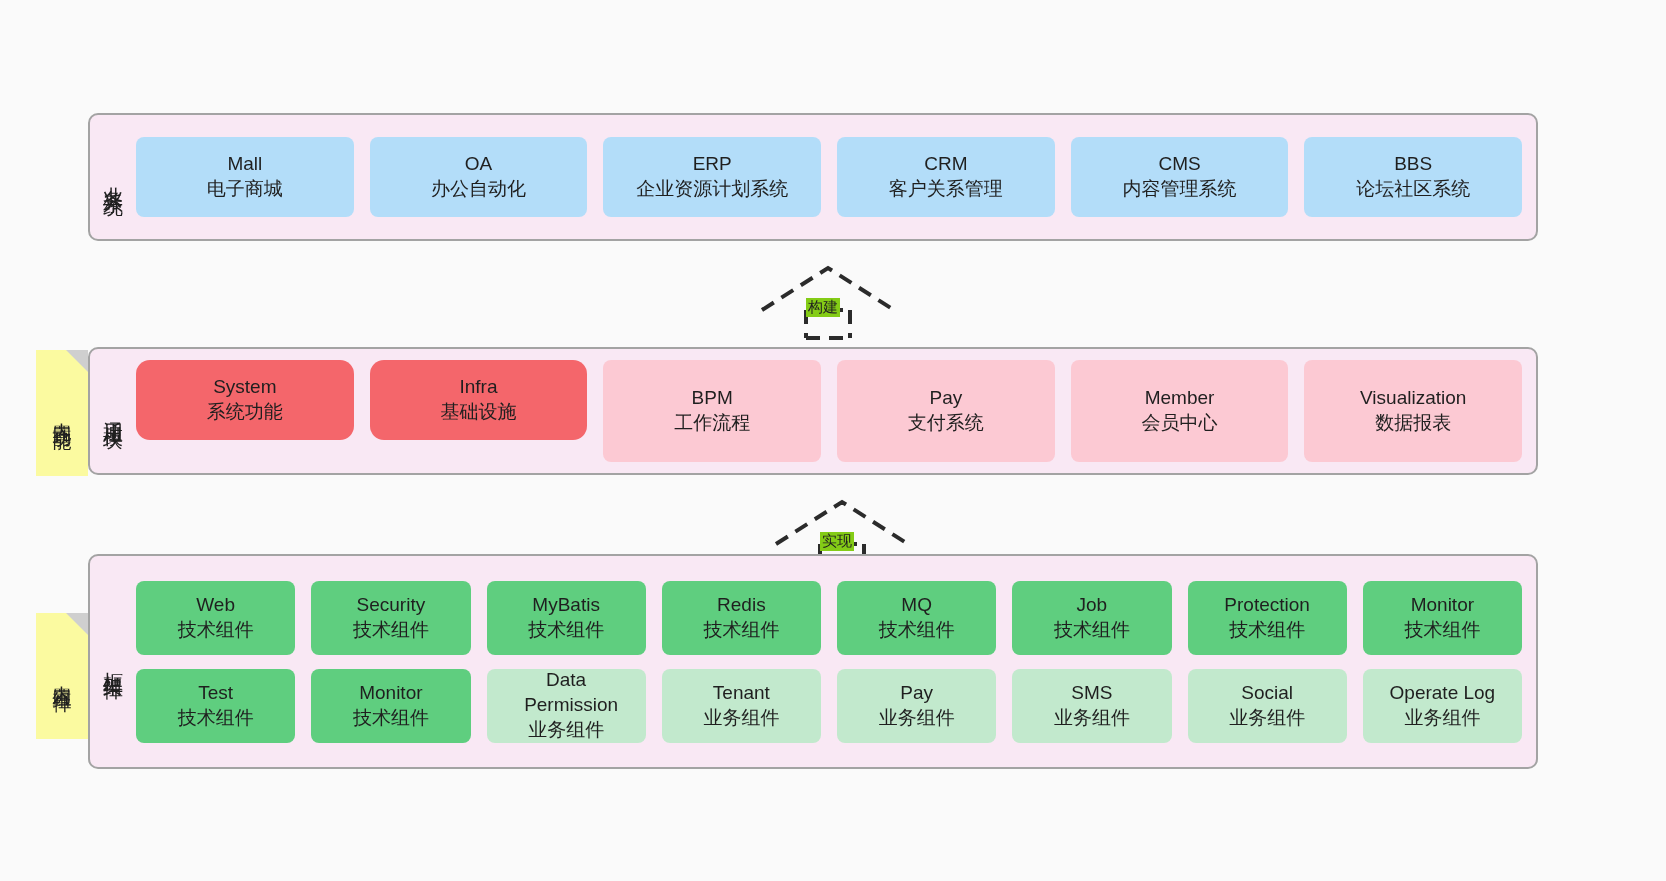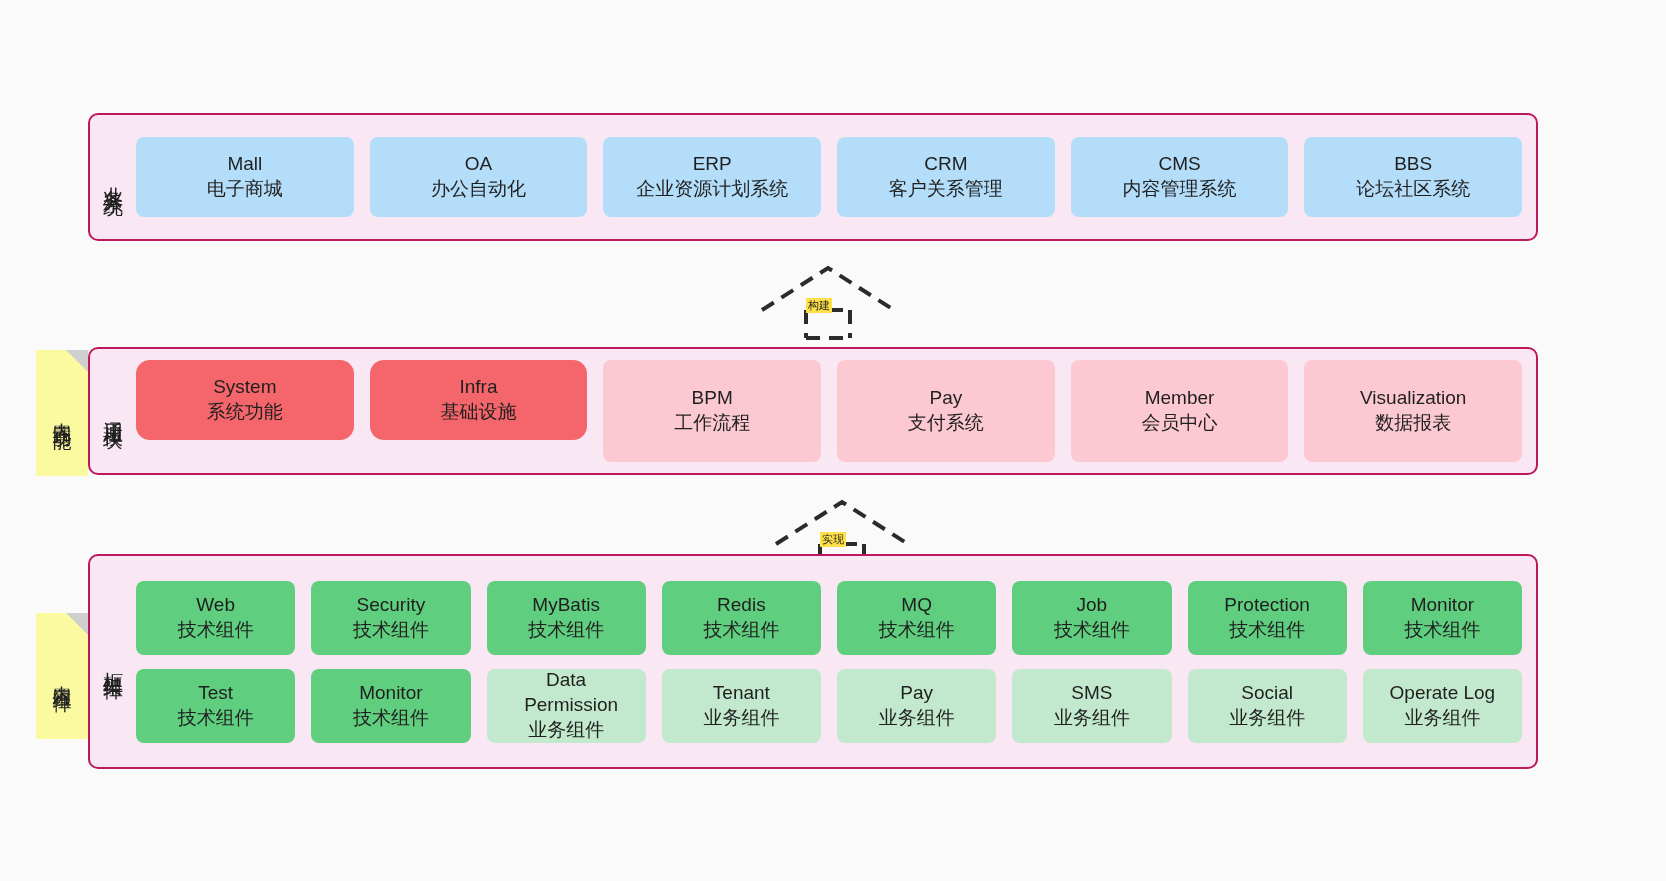--- a/index.html
+++ b/index.html
@@ -9,21 +9,21 @@
     background: #fafafa;
     font-family: "Liberation Sans", "DejaVu Sans", sans-serif;
     overflow: hidden;
   }
   .canvas { position: relative; width: 1666px; height: 881px; background: #fafafa; }
 
   
   .layer {
     position: absolute;
     background: #f9e8f4;
-    border: 2px solid #be185d;
+    border: 2px solid #a3a3a3;
     border-radius: 10px;
     display: flex;
     align-items: stretch;
   }
   .layer-title {
     flex: 0 0 auto;
     width: 46px;
     display: flex;
     align-items: center;
     justify-content: center;
@@ -100,23 +100,23 @@
     width: 0; height: 0;
     border-top: 22px solid #cfcfcf;
     border-left: 22px solid transparent;
   }
 
   
   .arrow { position: absolute; }
   .arrow svg { display: block; overflow: visible; }
   .arrow-label {
     position: absolute;
-    font-size: 11px;
-    color: #1f1f1f;
-    background: #fde047;
+    font-size: 15px;
+    color: #1f1f1f;
+    background: #84cc16;
     padding: 0 2px;
     user-select: none;
     white-space: nowrap;
   }
 </style>
 </head>
 <body>
 
 <div class="canvas">
 

